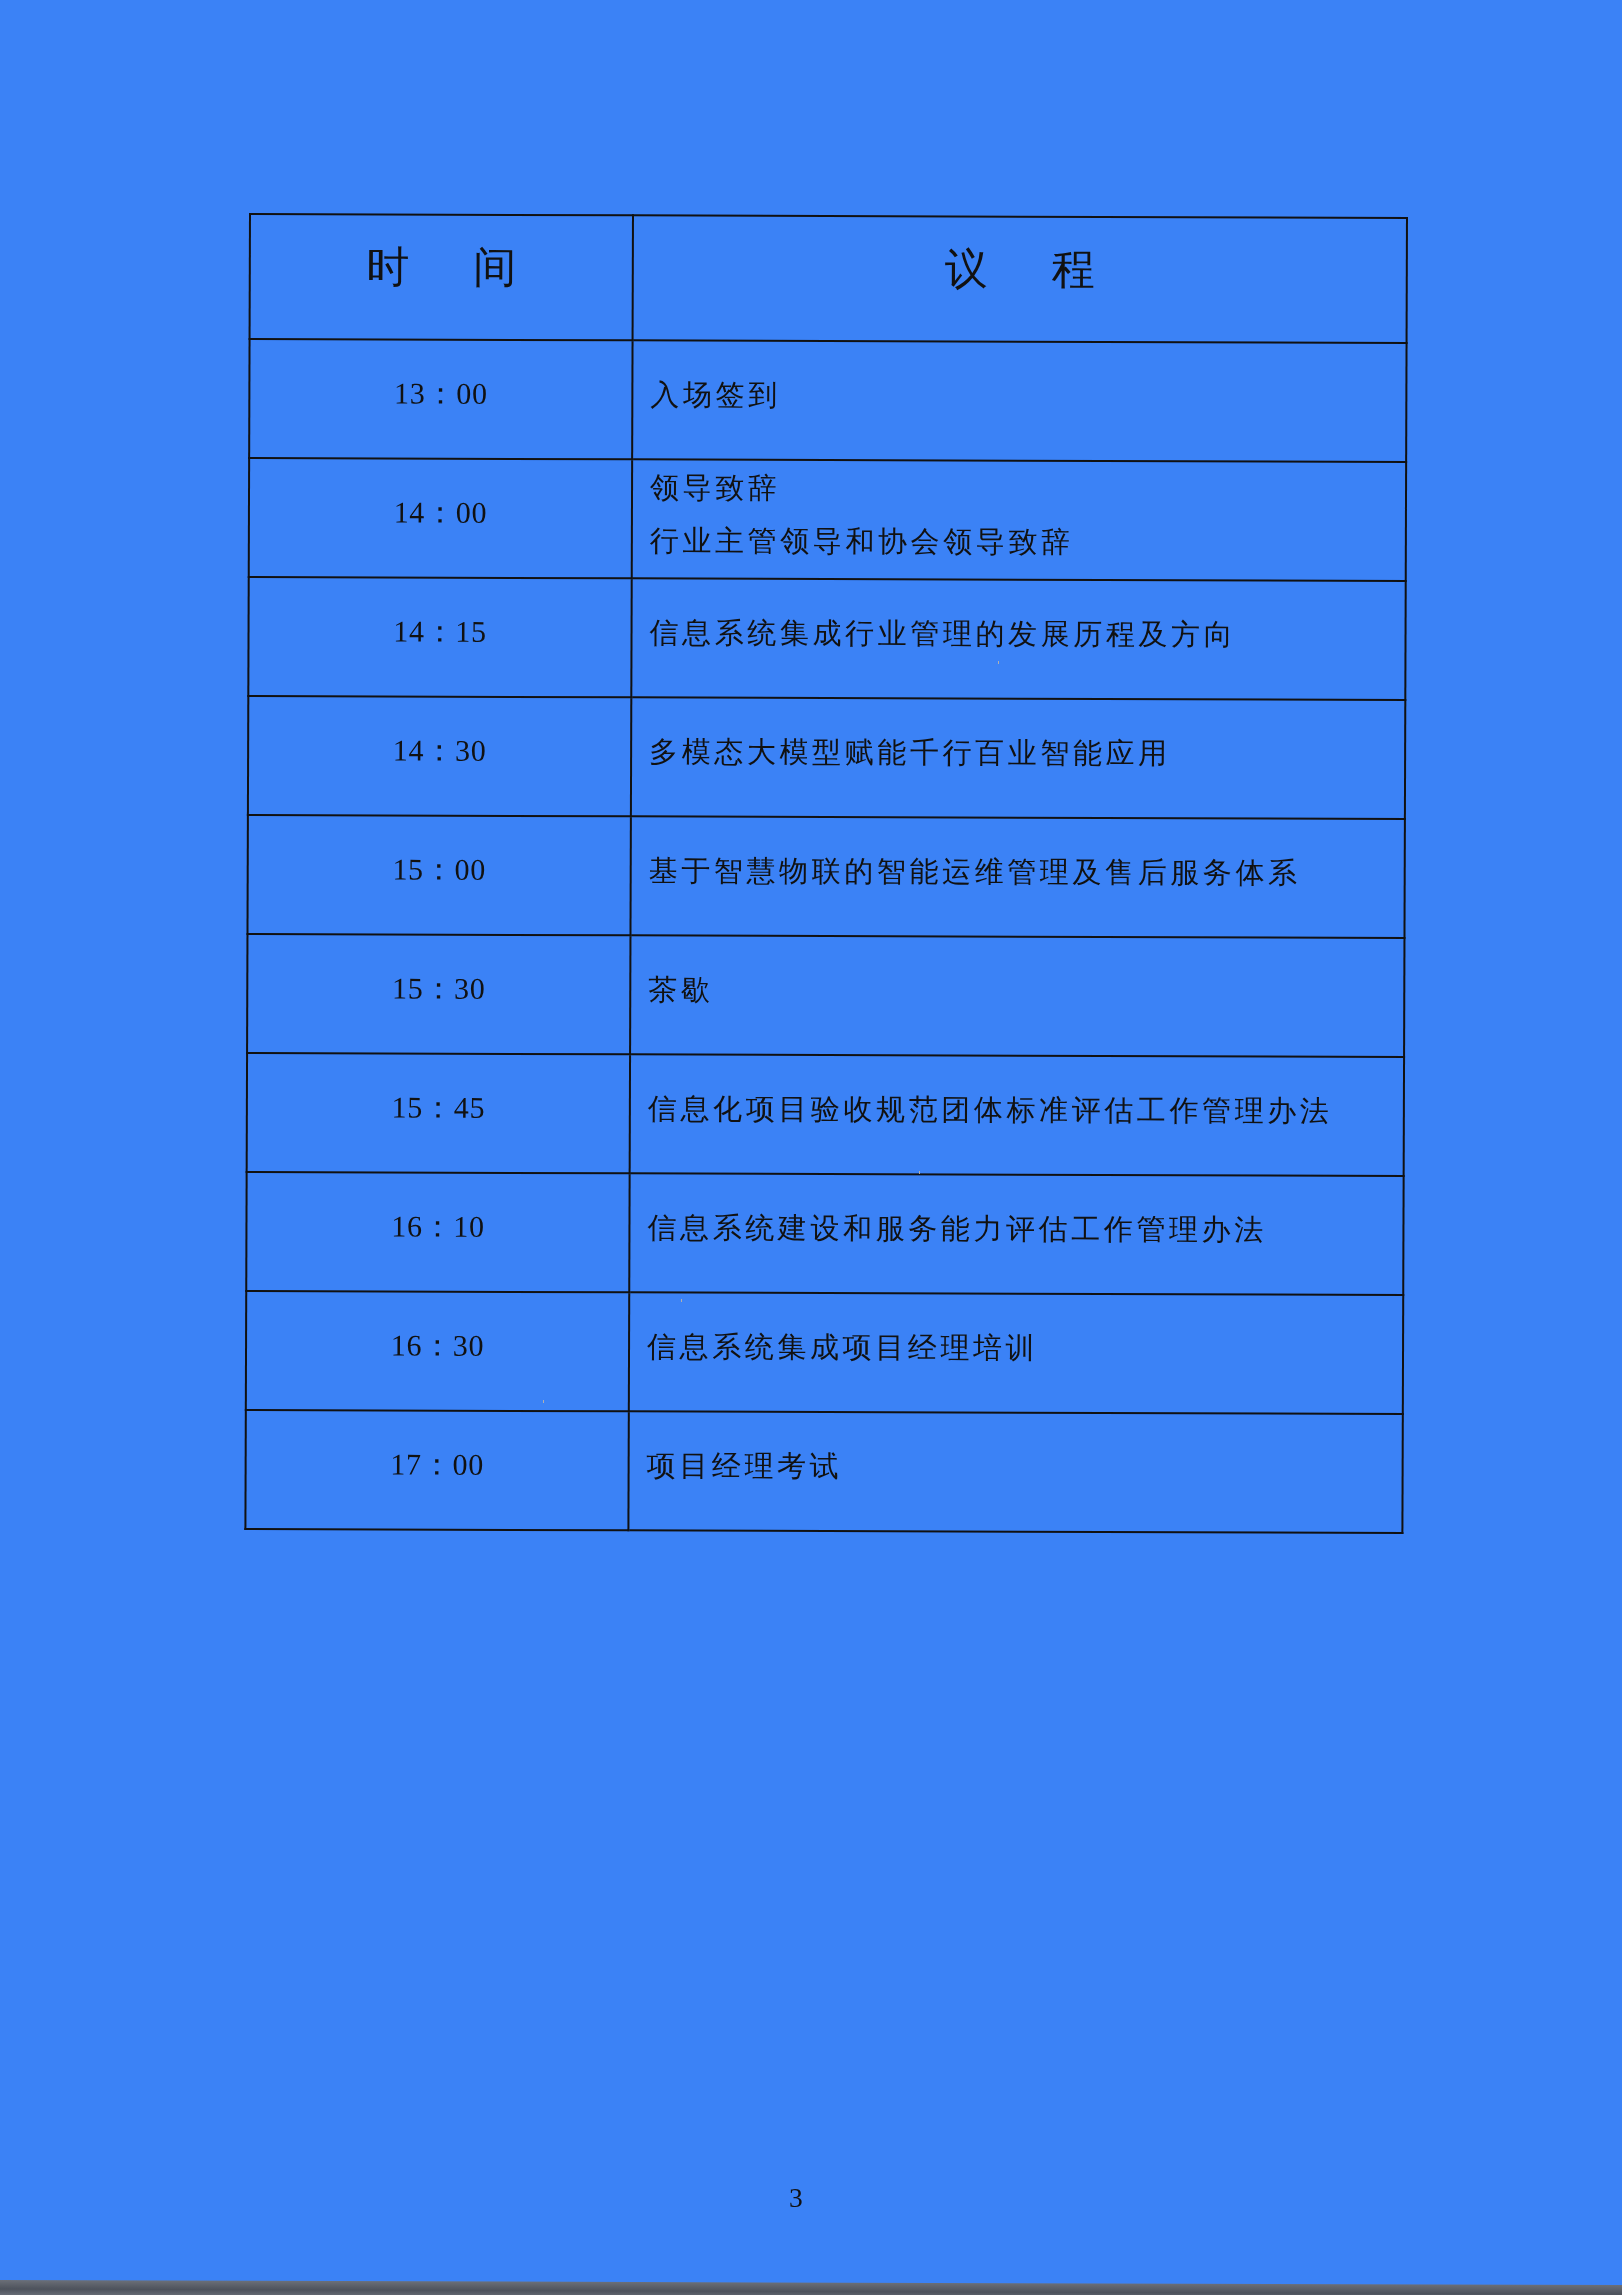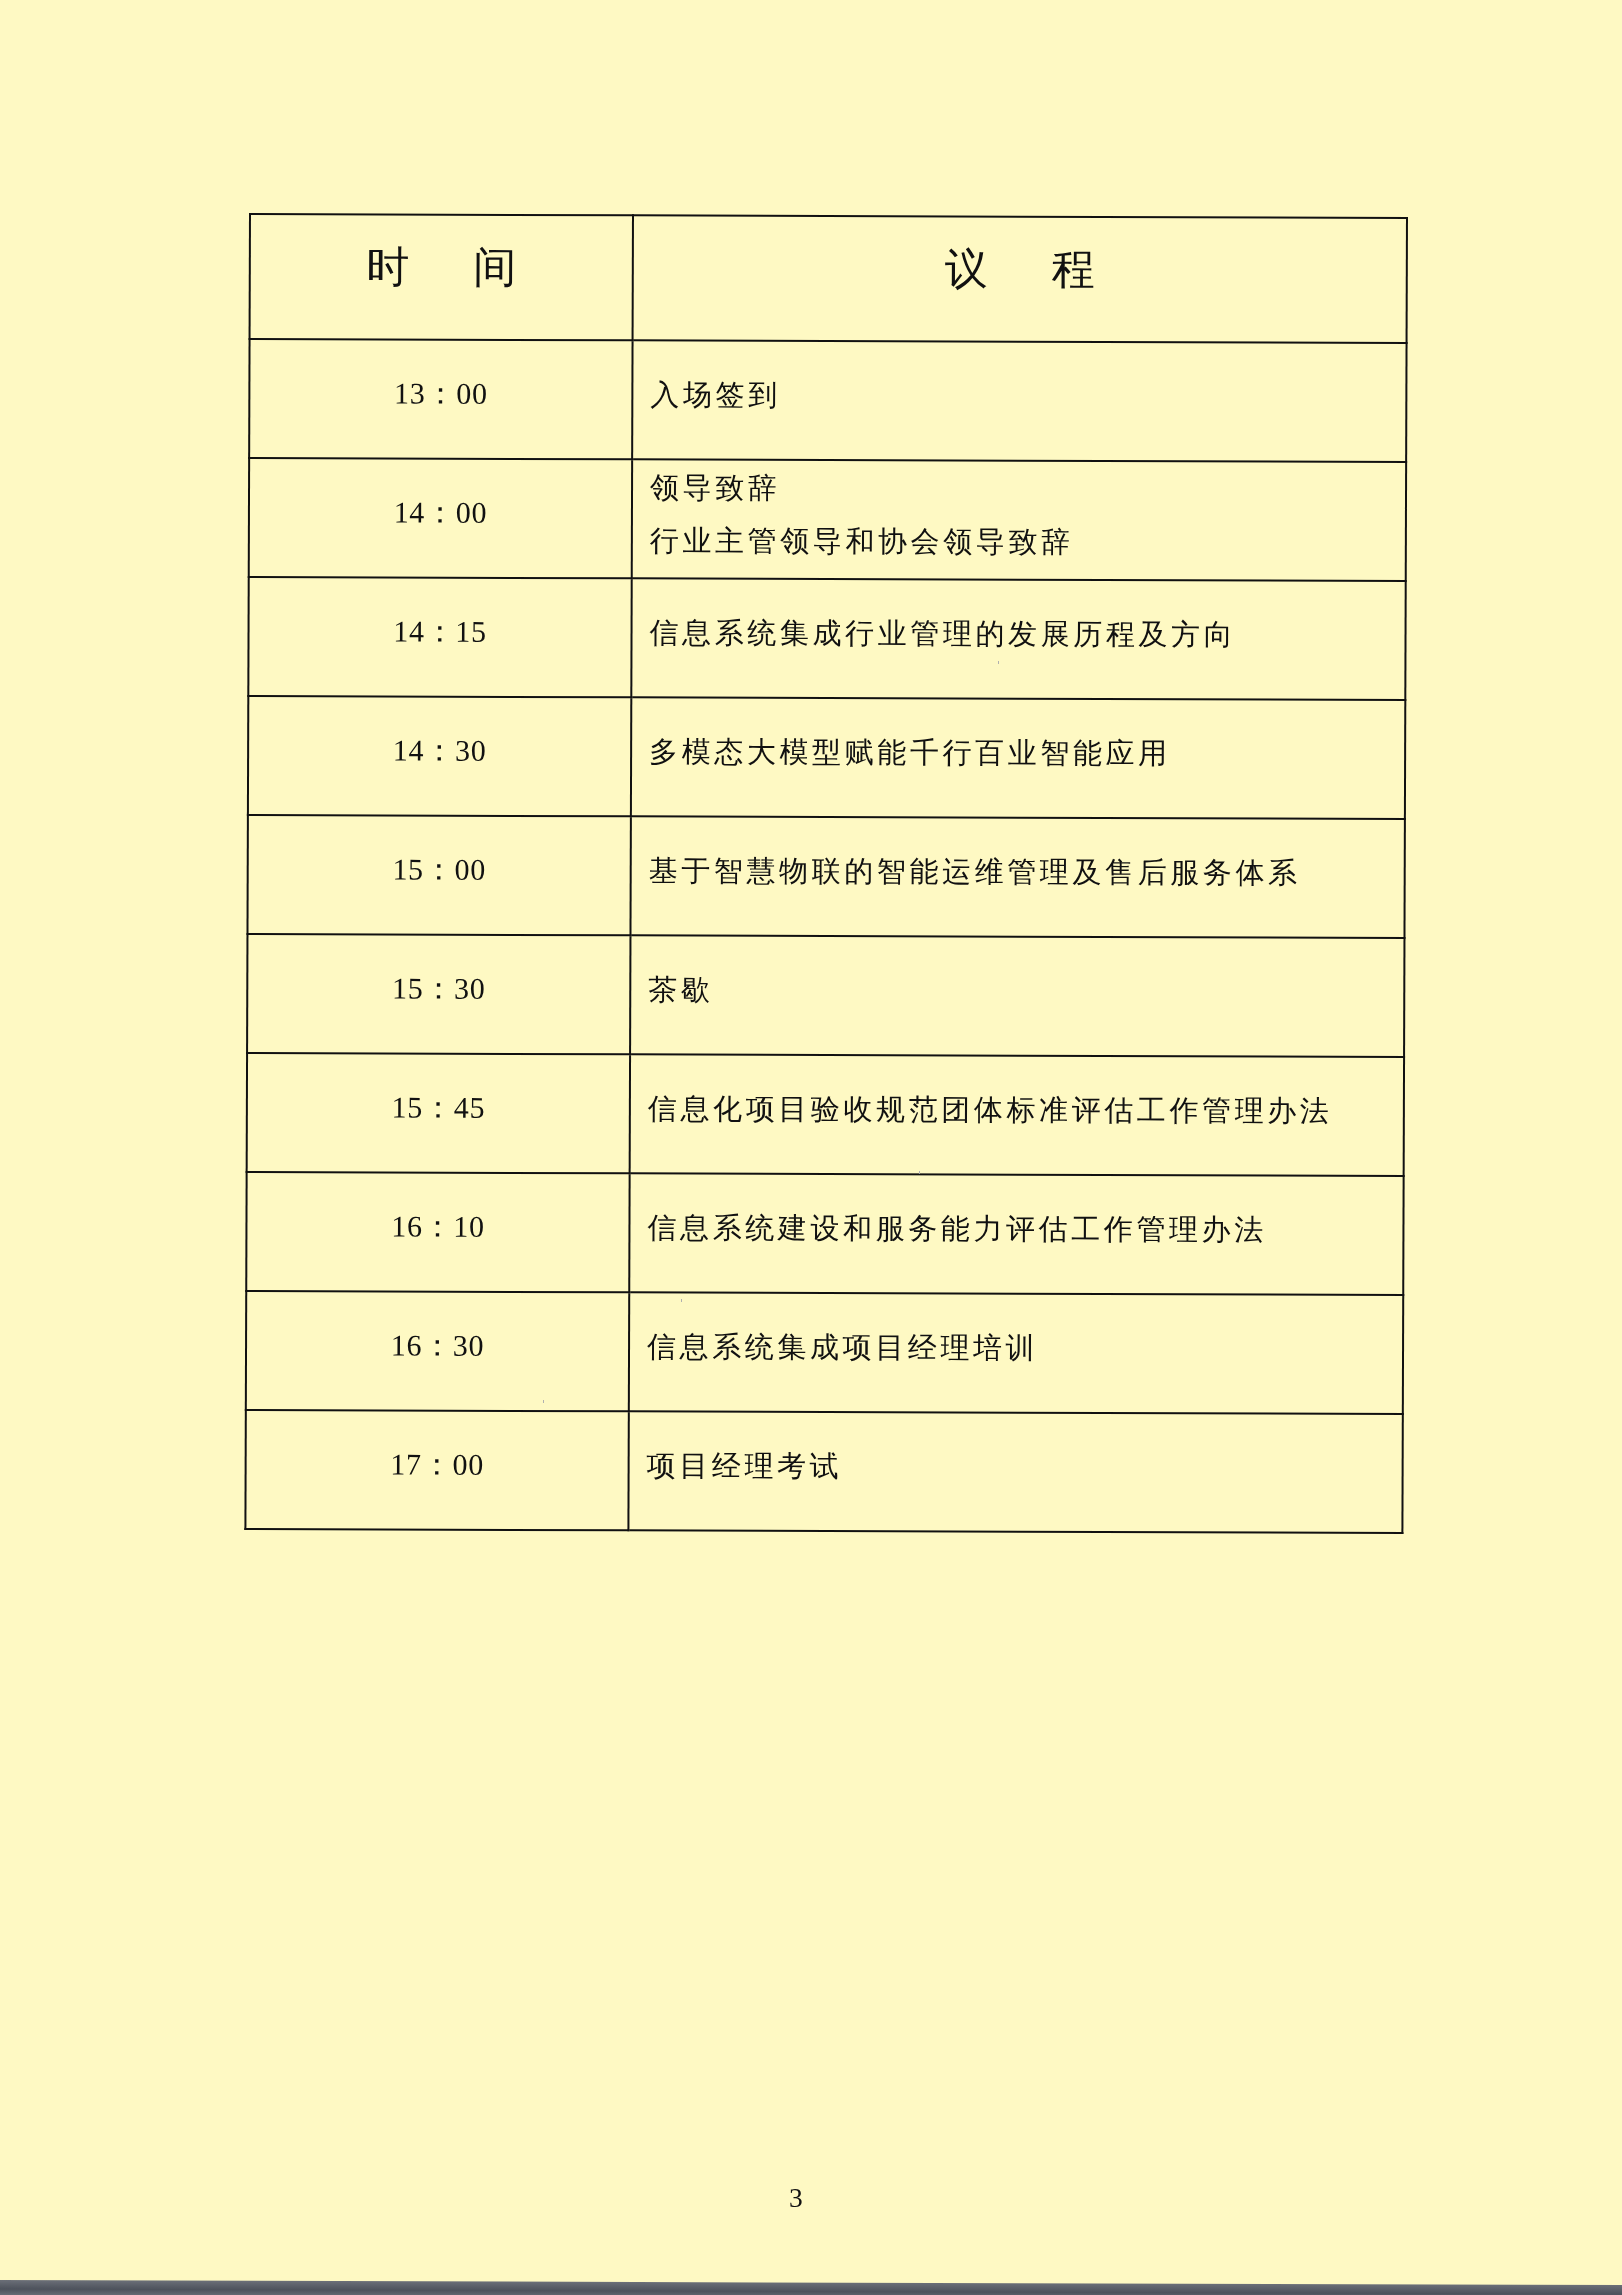--- a/index.html
+++ b/index.html
@@ -14,21 +14,21 @@
       overflow: hidden;
       font-family: "DejaVu Serif", "Liberation Serif", serif;
       color: #111111;
     }
     .page {
       position: absolute;
       left: 0;
       top: 0;
       width: 1623px;
       height: 2295px;
-      background: #fef9c3;
+      background: #3b82f6;
     }
     .agenda-table {
       position: absolute;
       left: 249px;
       top: 213px;
       width: 1157px;
       border-collapse: collapse;
       table-layout: fixed;
       transform: rotate(0.2deg);
       transform-origin: 0 0;

